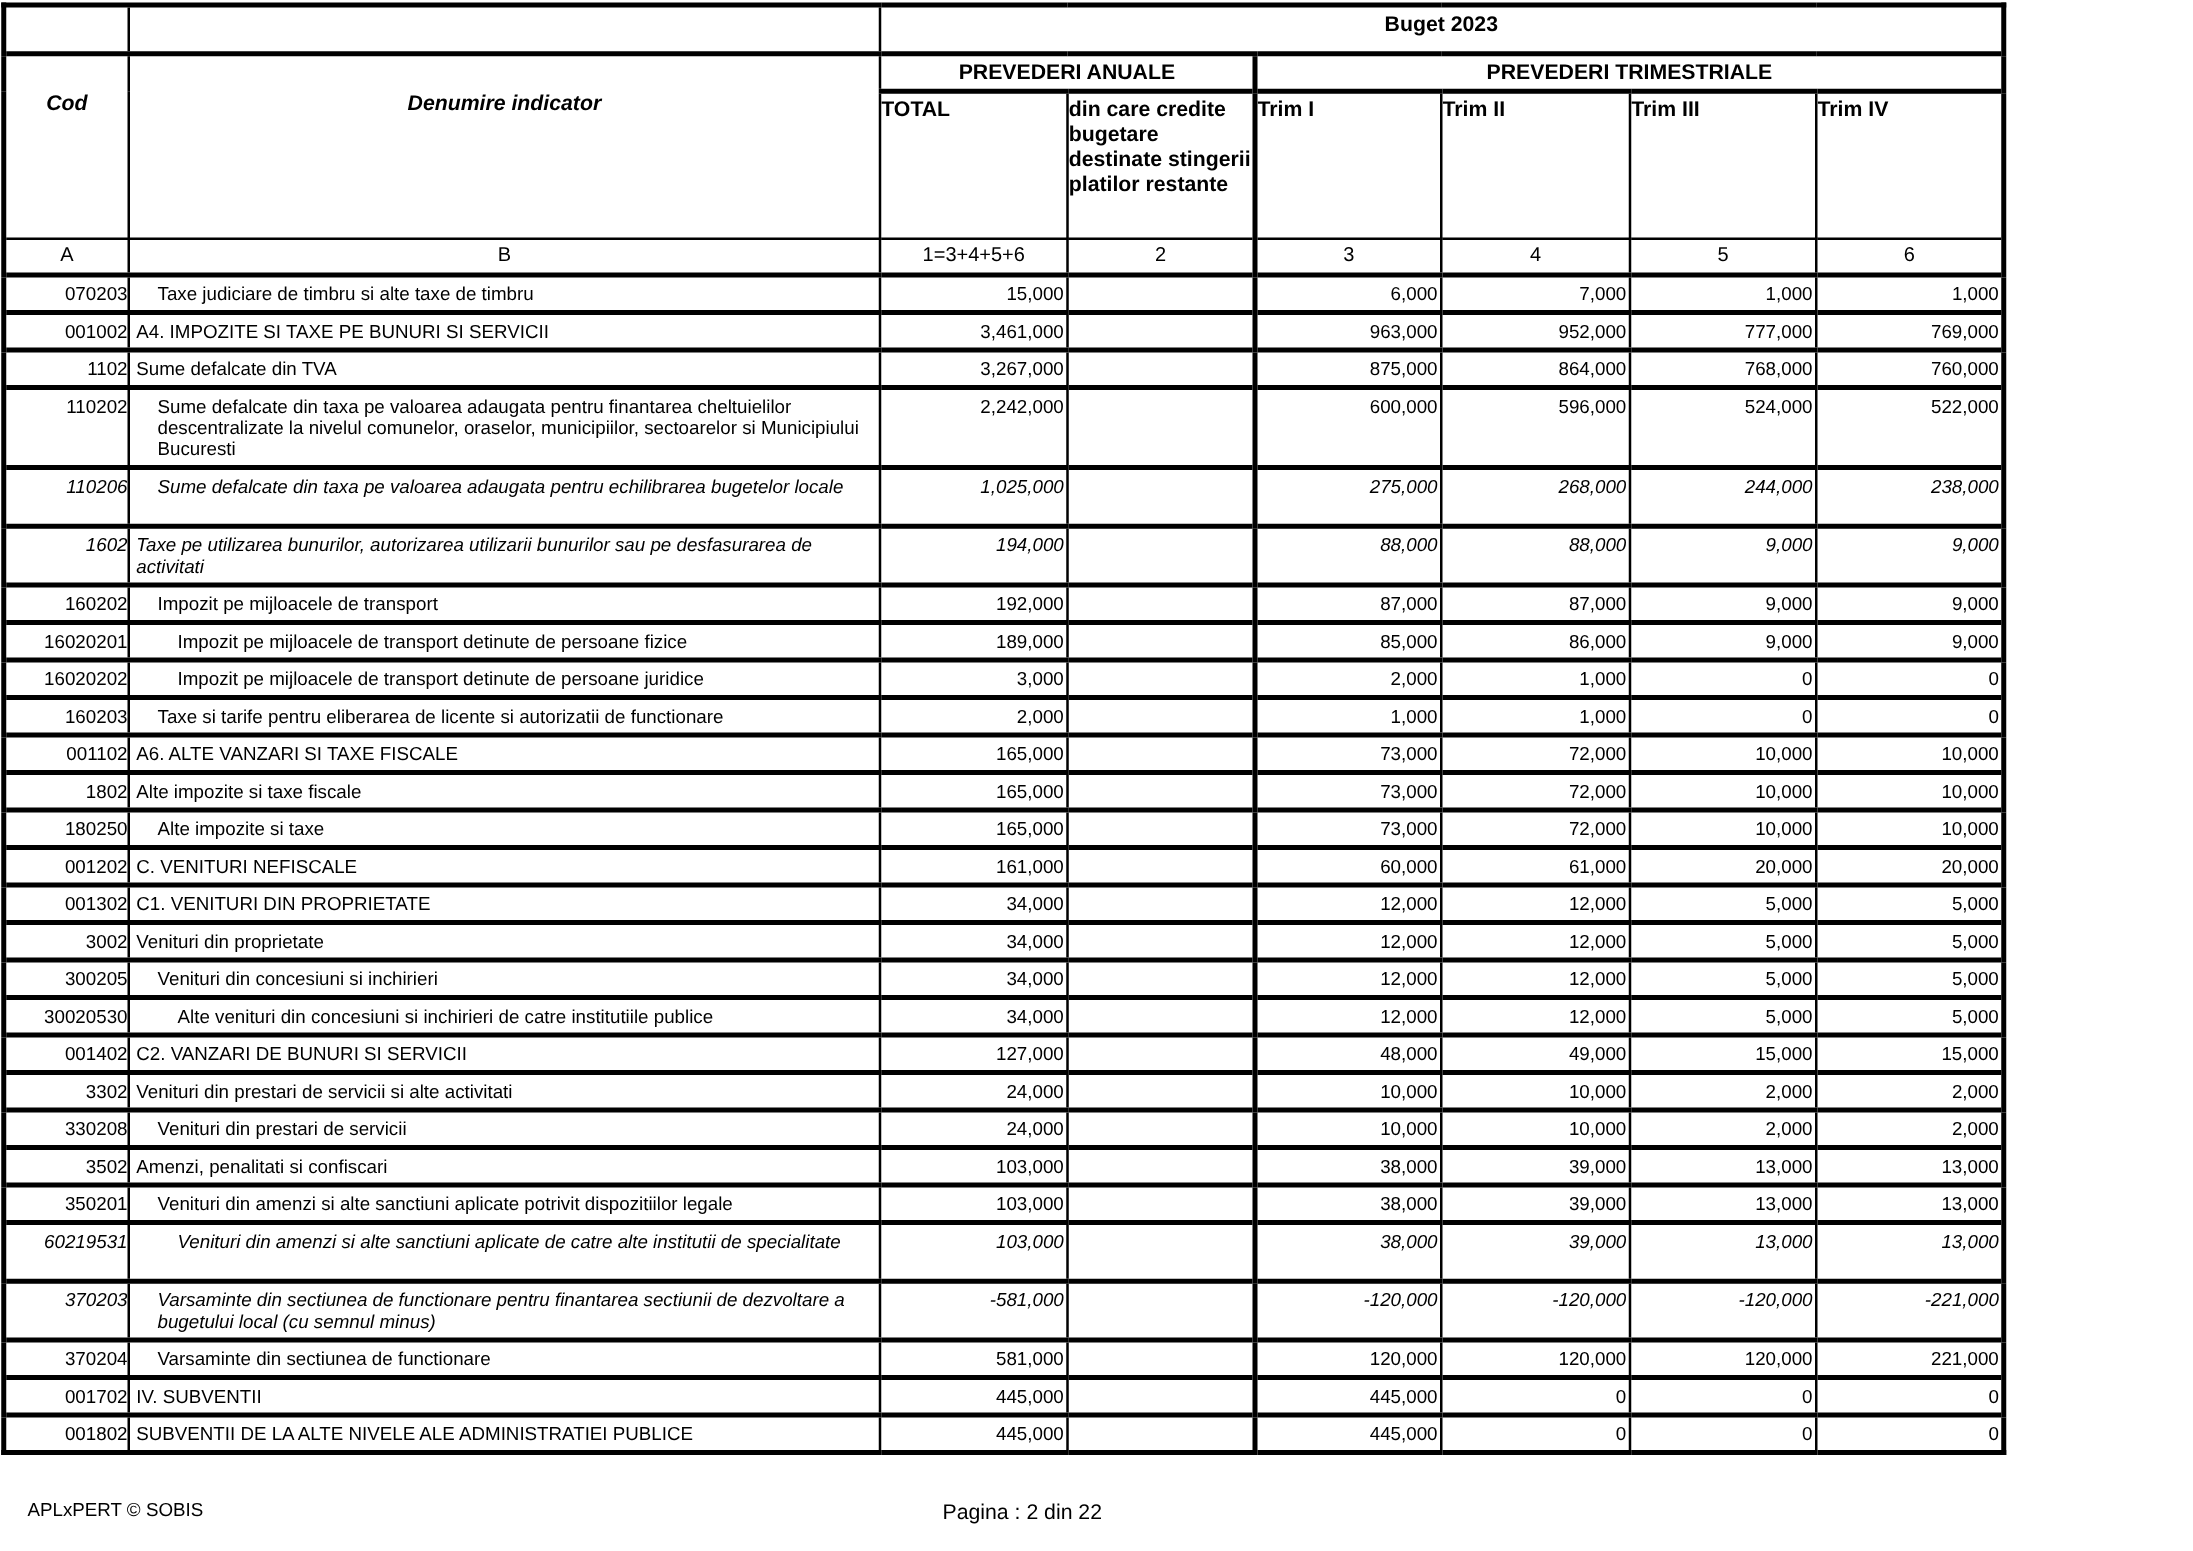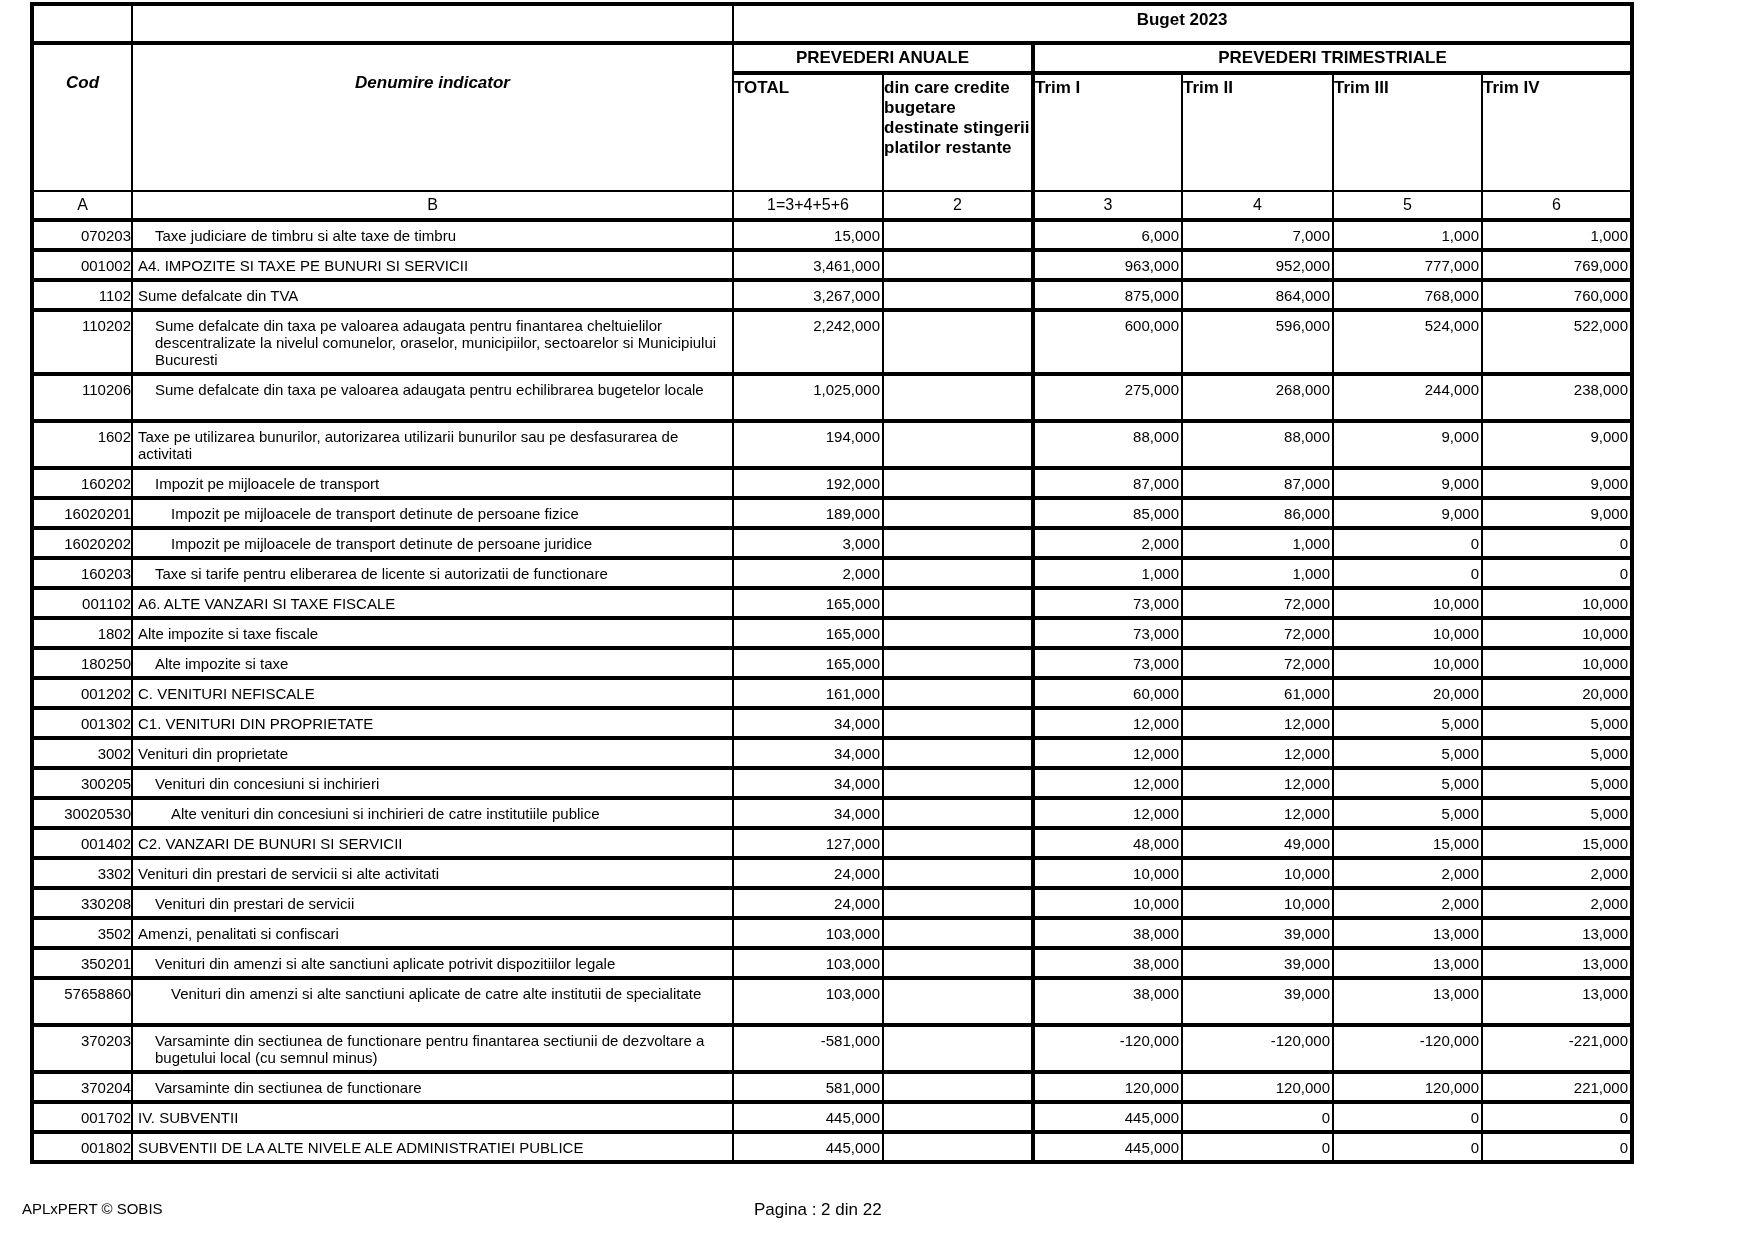--- a/index.html
+++ b/index.html
@@ -2,21 +2,21 @@
 <html><head>
 <meta charset="utf-8">
 <style>
   html, body { margin: 0; padding: 0; background: #ffffff; }
   body {
     width: 1754px; height: 1241px; position: relative; overflow: hidden;
     font-family: "Liberation Sans", sans-serif; color: #000;
   }
   .page { position: absolute; left: 0; top: 0; width: 1754px; height: 1241px; }
   table.budget {
-    position: absolute; left: 30px; top: 2px;
+    position: absolute; left: 1px; top: 2px;
     border-collapse: collapse; table-layout: fixed;
     width: 1600px;
   }
   table.budget td, table.budget th {
     border: 2px solid #000;
     padding: 0;
     overflow: hidden;
   }
   col.c-cod { width: 100px; }
   col.c-den { width: 601px; }
@@ -37,21 +37,21 @@
   .thick-top { border-top-width: 4px !important; }
   .thick-left { border-left-width: 4px !important; }
   .outer-left { border-left-width: 4px !important; }
   .outer-right { border-right-width: 4px !important; }
 
   tbody.rows td {
     font-size: 15px; line-height: 17px; vertical-align: top;
     border-top-width: 4px; padding-top: 5px;
   }
   tbody.rows tr.l1 td { height: 21px; }
-  tbody.rows tr.l2 td { height: 38px; }
+  tbody.rows tr.l2 td { height: 38px; font-style: italic; }
   tbody.rows tr.l3 td { height: 55px; margin-left: 20px; }
   td.cod { padding-left: 3px !important; text-align: right; }
   td.den { padding-left: 5px !important; padding-right: 6px !important; }
   td.den.ind1 { padding-left: 22px !important; }
   td.den.ind2 { padding-left: 38px !important; }
   td.num { text-align: right; padding-right: 2px !important; }
 
   .footer-left {
     position: absolute; left: 22px; top: 1200px; font-size: 15px;
   }
@@ -330,21 +330,21 @@
           <td class="cod outer-left">350201</td>
           <td class="den ind1">Venituri din amenzi si alte sanctiuni aplicate potrivit dispozitiilor legale</td>
           <td class="num">103,000</td>
           <td class="num"></td>
           <td class="num thick-left">38,000</td>
           <td class="num">39,000</td>
           <td class="num">13,000</td>
           <td class="num outer-right">13,000</td>
         </tr>
         <tr class="l2">
-          <td class="cod outer-left">57658860</td>
+          <td class="cod outer-left">60219531</td>
           <td class="den ind2">Venituri din amenzi si alte sanctiuni aplicate de catre alte institutii de specialitate</td>
           <td class="num">103,000</td>
           <td class="num"></td>
           <td class="num thick-left">38,000</td>
           <td class="num">39,000</td>
           <td class="num">13,000</td>
           <td class="num outer-right">13,000</td>
         </tr>
         <tr class="l2">
           <td class="cod outer-left">370203</td>

